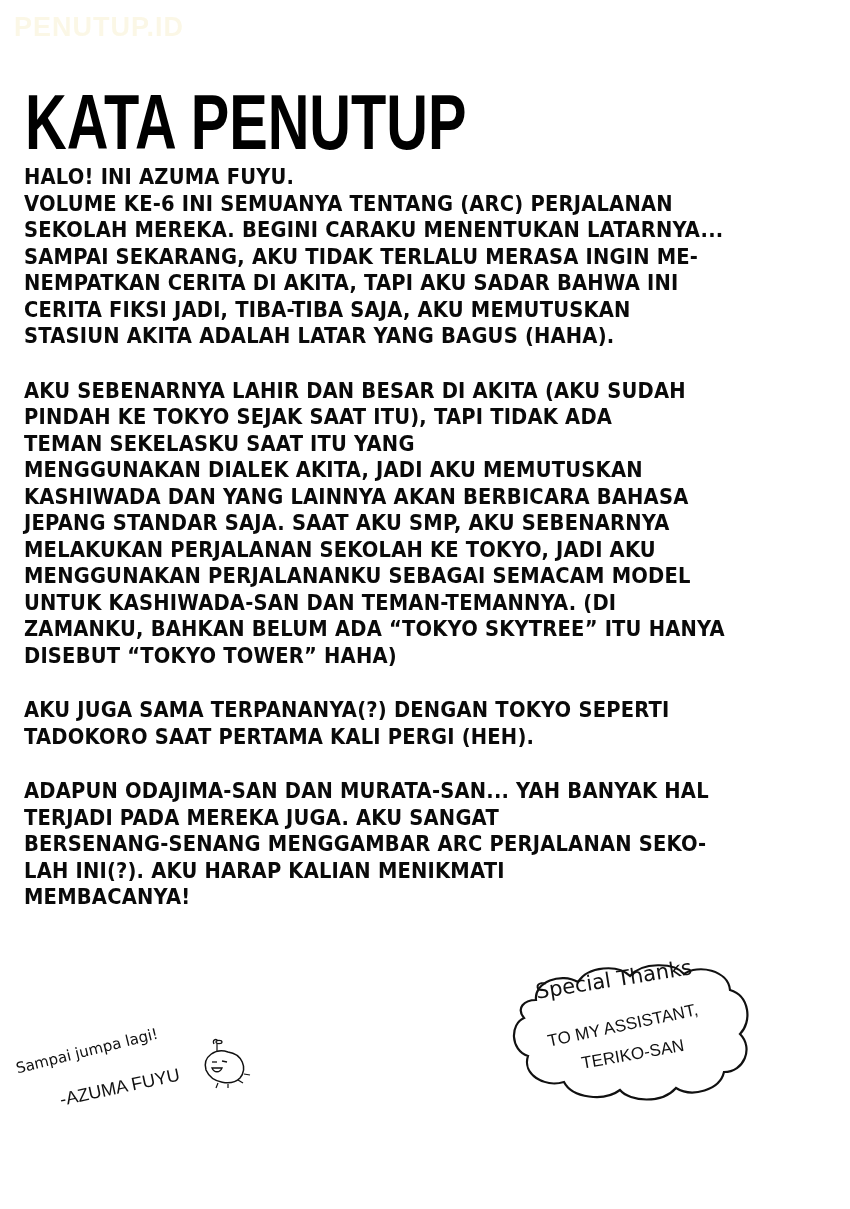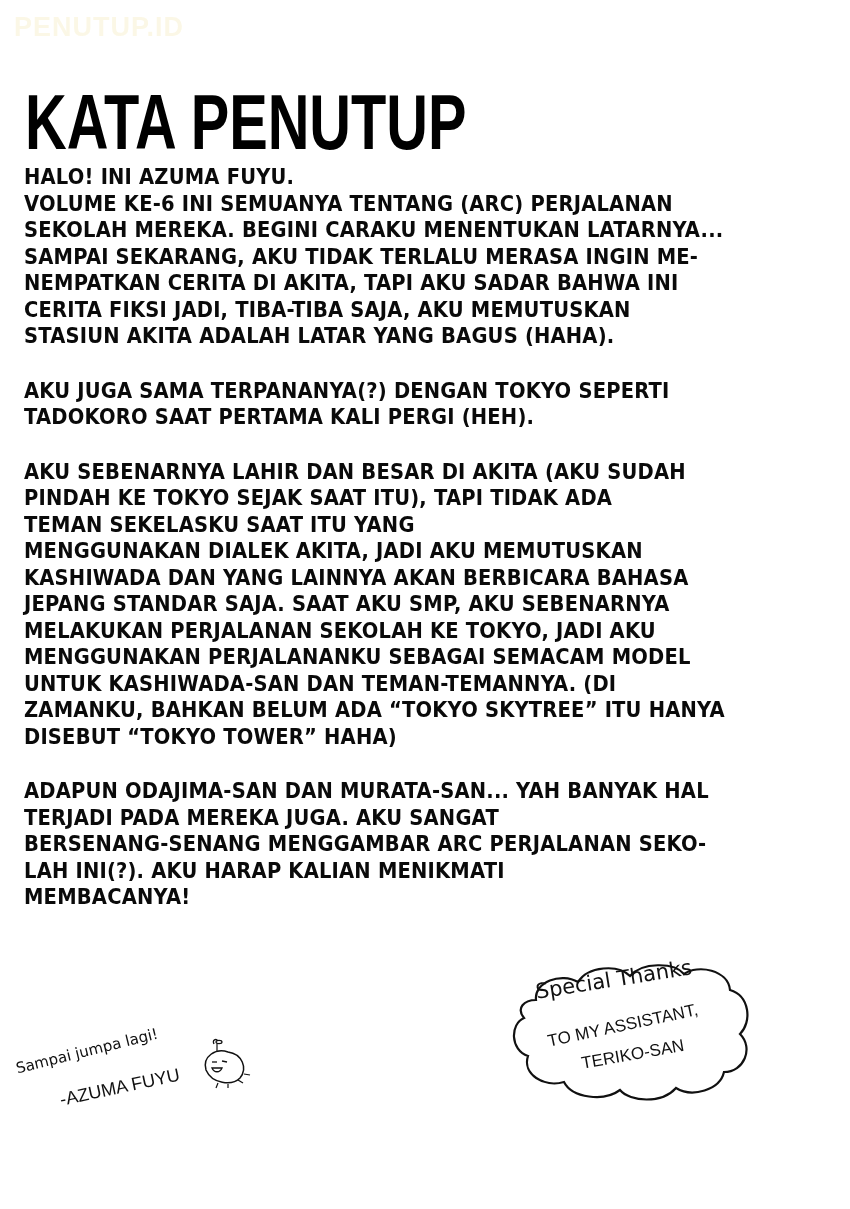--- a/index.html
+++ b/index.html
@@ -146,37 +146,37 @@
 
 <div class="body-text">
   <div class="para">
     <span class="line">HALO! INI AZUMA FUYU.</span>
     <span class="line">VOLUME KE-6 INI SEMUANYA TENTANG (ARC) PERJALANAN</span>
     <span class="line">SEKOLAH MEREKA. BEGINI CARAKU MENENTUKAN LATARNYA...</span>
     <span class="line">SAMPAI SEKARANG, AKU TIDAK TERLALU MERASA INGIN ME-</span>
     <span class="line">NEMPATKAN CERITA DI AKITA, TAPI AKU SADAR BAHWA INI</span>
     <span class="line">CERITA FIKSI JADI, TIBA-TIBA SAJA, AKU MEMUTUSKAN</span>
     <span class="line">STASIUN AKITA ADALAH LATAR YANG BAGUS (HAHA).</span>
-  </div>
-  <div class="para">
-    <span class="line">AKU JUGA SAMA TERPANANYA(?) DENGAN TOKYO SEPERTI</span>
-    <span class="line">TADOKORO SAAT PERTAMA KALI PERGI (HEH).</span>
   </div>
   <div class="para">
     <span class="line">AKU SEBENARNYA LAHIR DAN BESAR DI AKITA (AKU SUDAH</span>
     <span class="line">PINDAH KE TOKYO SEJAK SAAT ITU), TAPI TIDAK ADA</span>
     <span class="line">TEMAN SEKELASKU SAAT ITU YANG</span>
     <span class="line">MENGGUNAKAN DIALEK AKITA, JADI AKU MEMUTUSKAN</span>
     <span class="line">KASHIWADA DAN YANG LAINNYA AKAN BERBICARA BAHASA</span>
     <span class="line">JEPANG STANDAR SAJA. SAAT AKU SMP, AKU SEBENARNYA</span>
     <span class="line">MELAKUKAN PERJALANAN SEKOLAH KE TOKYO, JADI AKU</span>
     <span class="line">MENGGUNAKAN PERJALANANKU SEBAGAI SEMACAM MODEL</span>
     <span class="line">UNTUK KASHIWADA-SAN DAN TEMAN-TEMANNYA. (DI</span>
     <span class="line">ZAMANKU, BAHKAN BELUM ADA “TOKYO SKYTREE” ITU HANYA</span>
     <span class="line">DISEBUT “TOKYO TOWER” HAHA)</span>
+  </div>
+  <div class="para">
+    <span class="line">AKU JUGA SAMA TERPANANYA(?) DENGAN TOKYO SEPERTI</span>
+    <span class="line">TADOKORO SAAT PERTAMA KALI PERGI (HEH).</span>
   </div>
   <div class="para">
     <span class="line">ADAPUN ODAJIMA-SAN DAN MURATA-SAN... YAH BANYAK HAL</span>
     <span class="line">TERJADI PADA MEREKA JUGA. AKU SANGAT</span>
     <span class="line">BERSENANG-SENANG MENGGAMBAR ARC PERJALANAN SEKO-</span>
     <span class="line">LAH INI(?). AKU HARAP KALIAN MENIKMATI</span>
     <span class="line">MEMBACANYA!</span>
   </div>
 </div>
 

